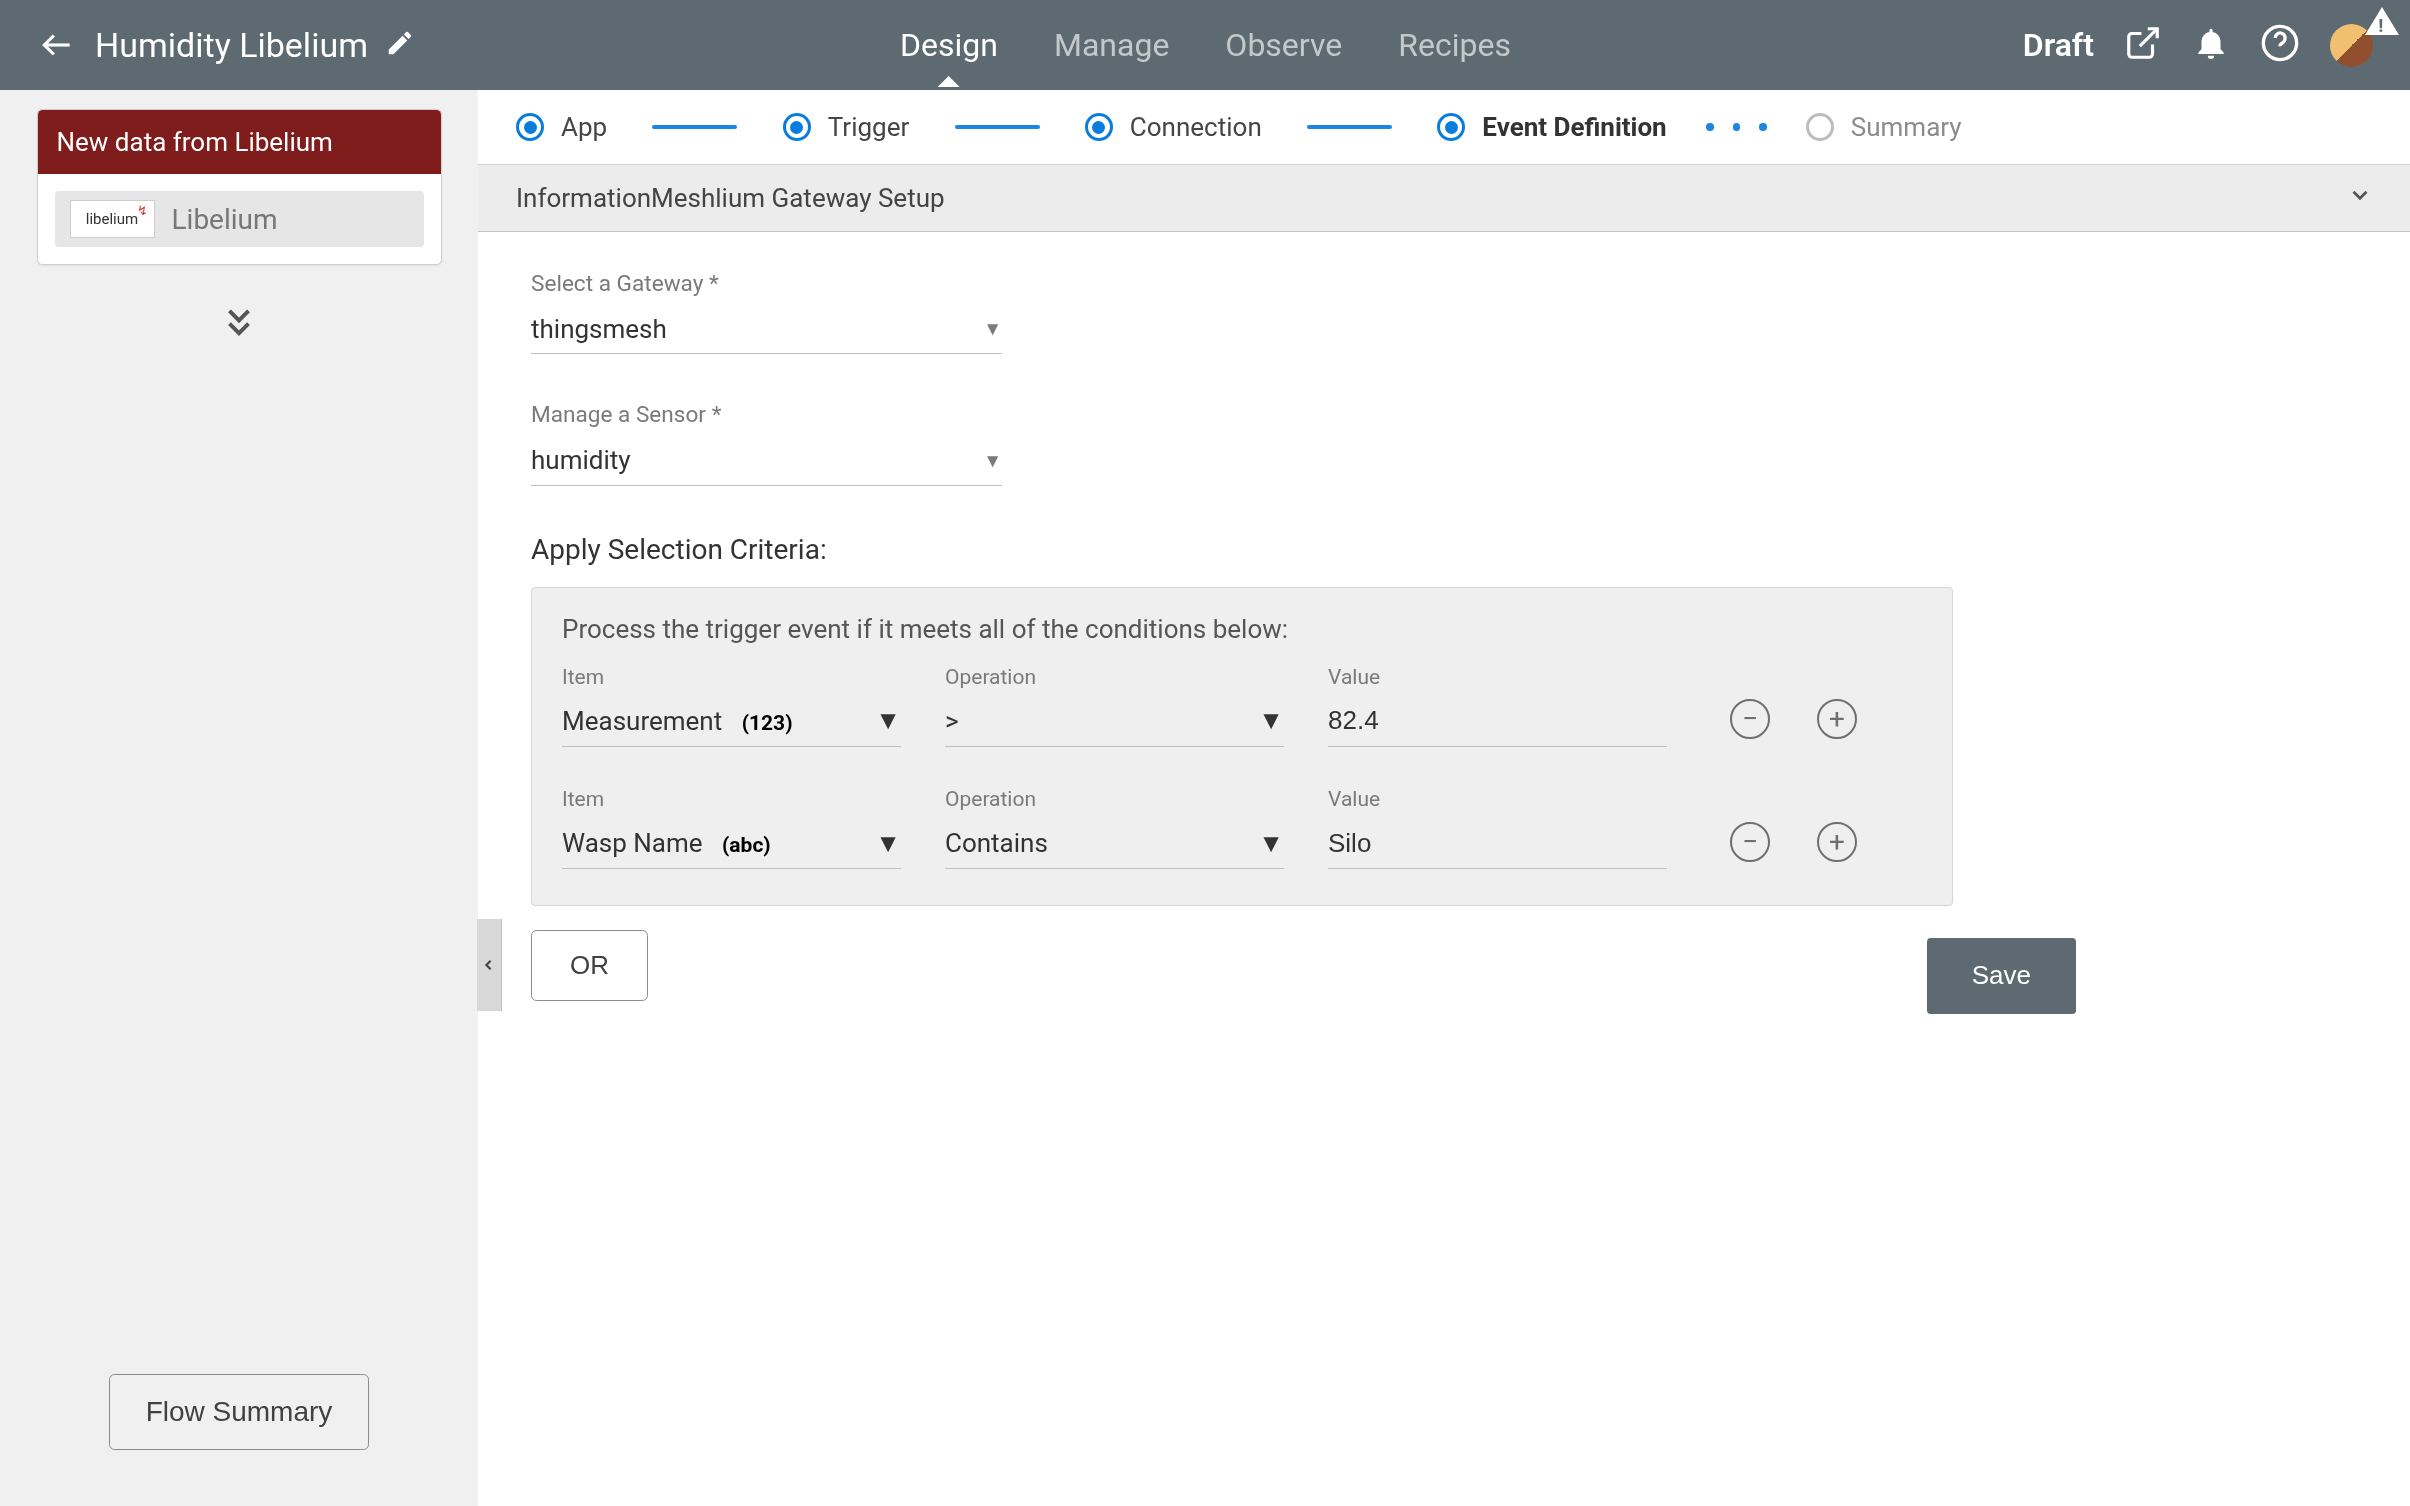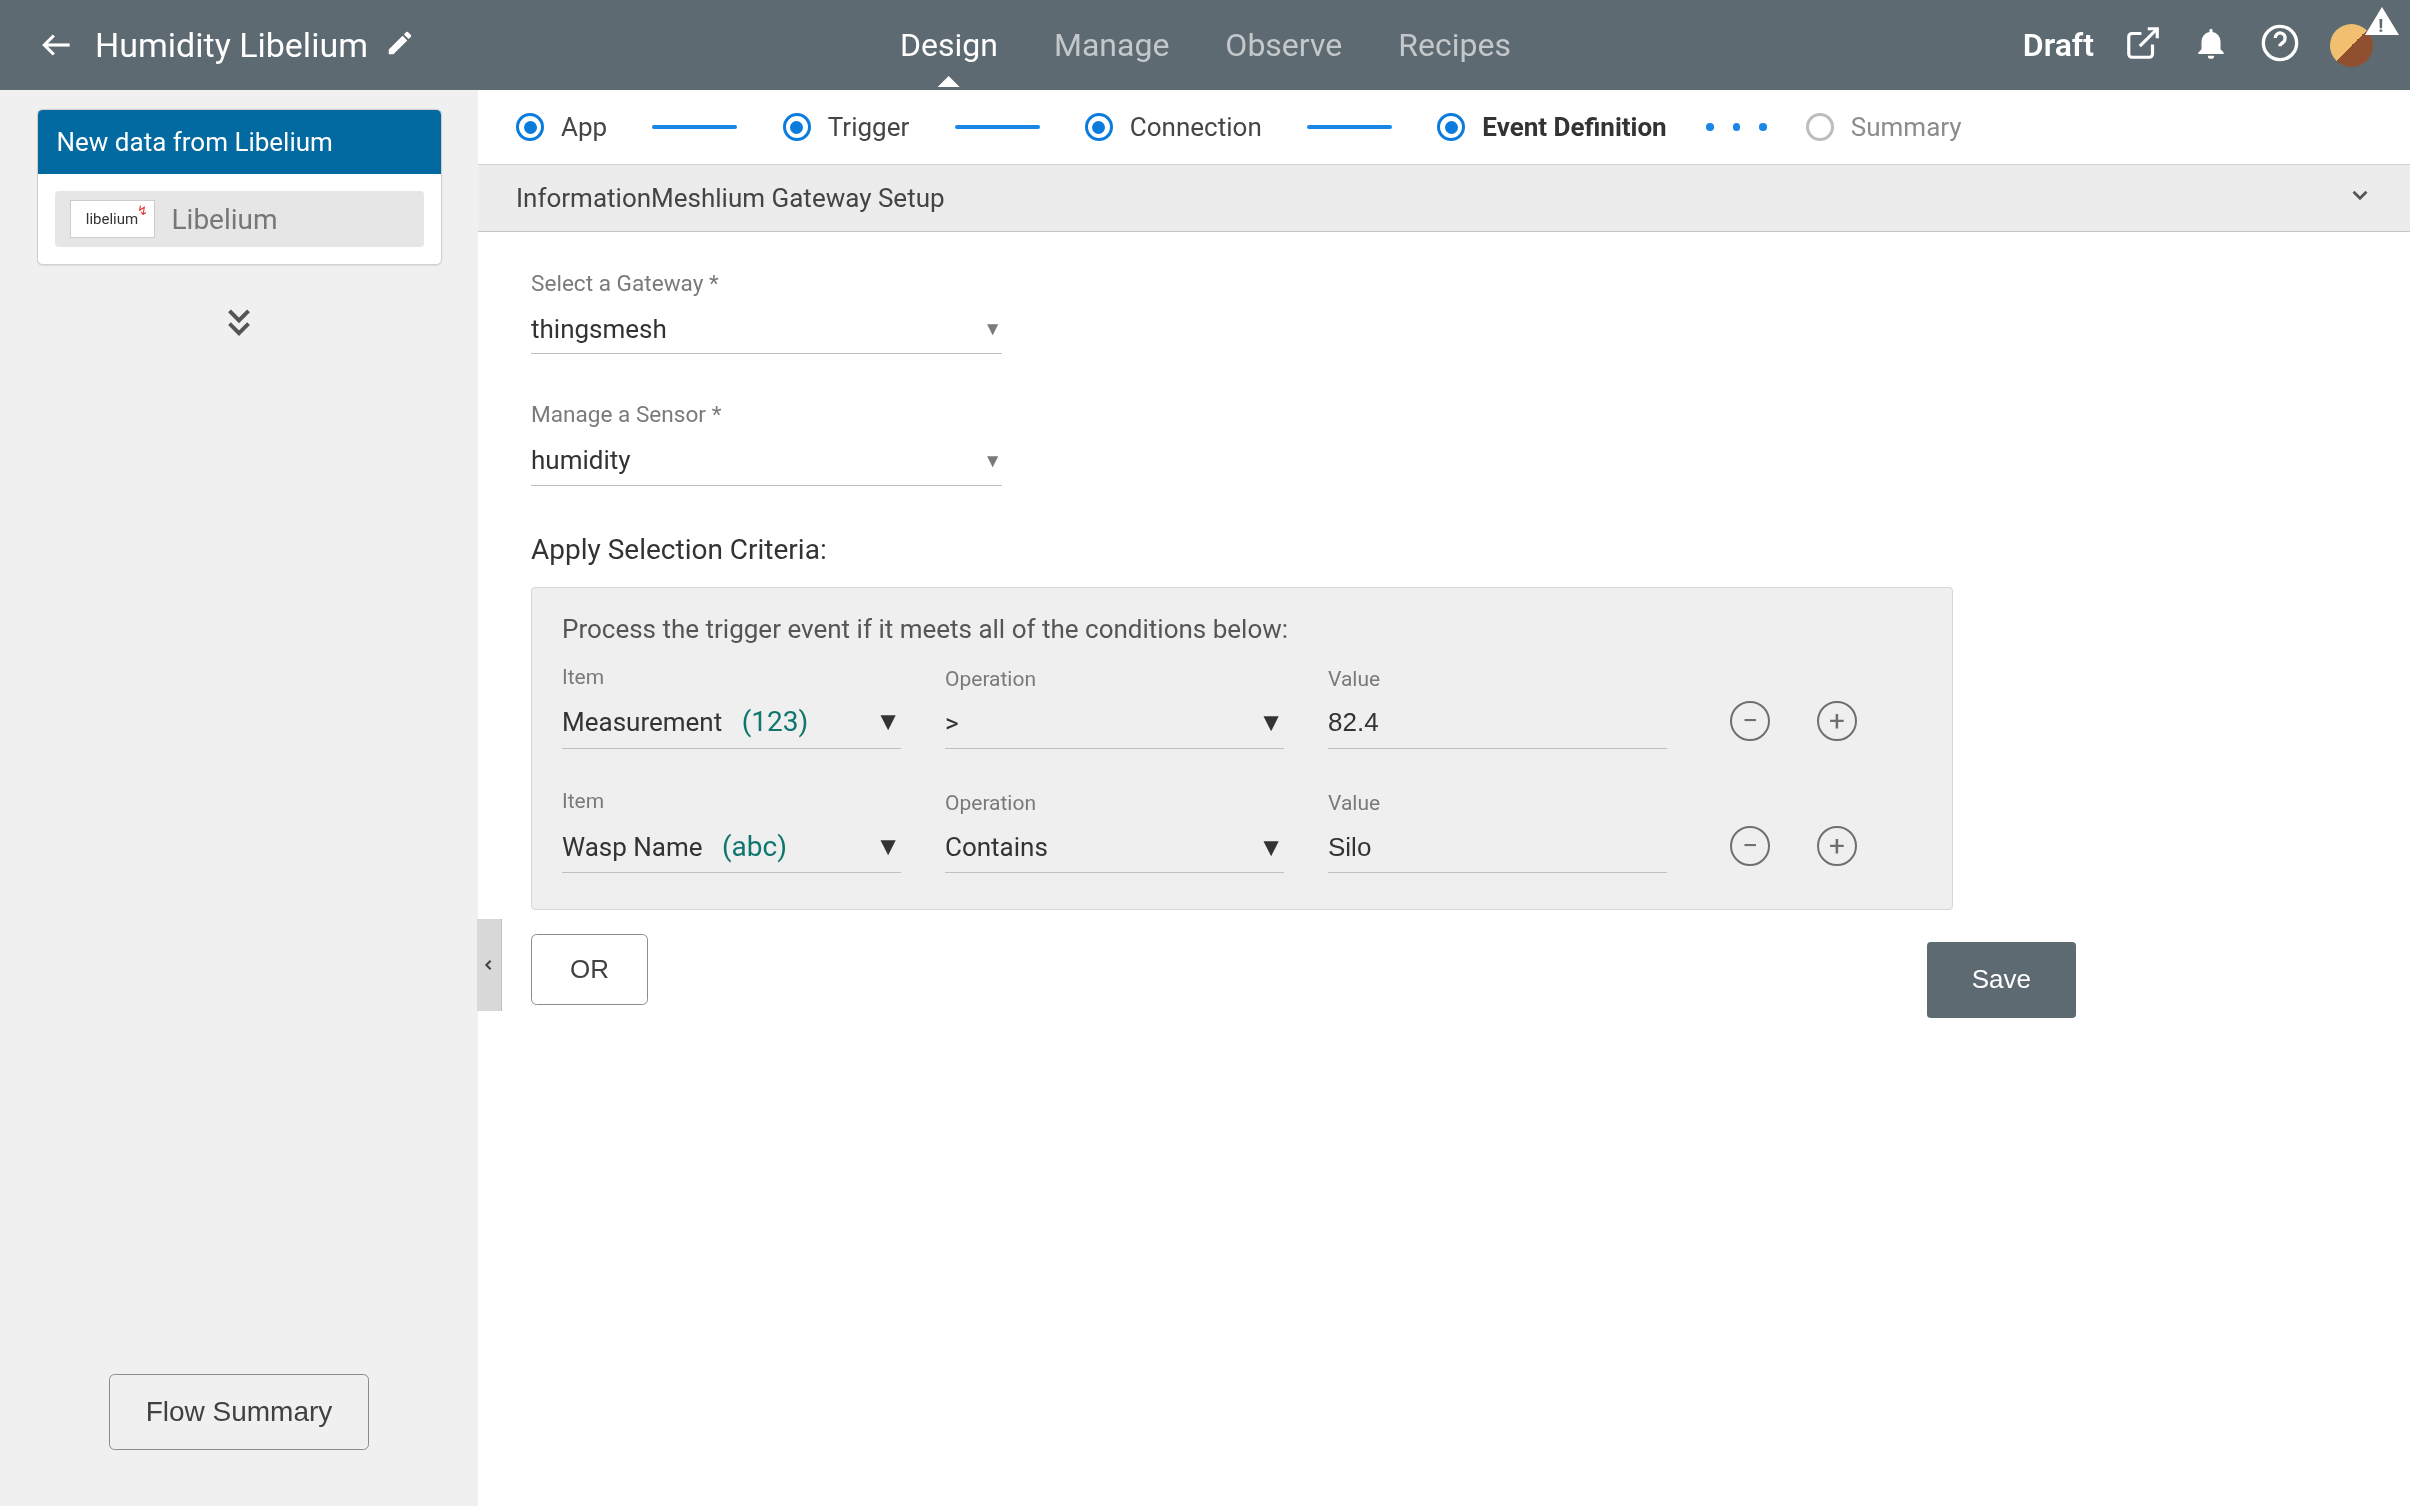--- a/index.html
+++ b/index.html
@@ -83,21 +83,21 @@
   }
   .card {
     width:405px;
     background:#fff;
     border-radius:5.6px;
     border:0.9px solid #cfcfcf;
     overflow:hidden;
     box-shadow:0 0.9px 1.9px rgba(0,0,0,.08);
   }
   .card-header {
-    background:#0369a1;
+    background:#7f1d1d;
     color:#fff;
     padding:17px 19px;
     font-size:26px;
   }
   .card-body { padding:17px; }
   .lib-block {
     background:#e6e6e6;
     border-radius:3.8px;
     display:flex;
     align-items:center;
@@ -224,21 +224,21 @@
     border:1.9px solid #8a8d8f;border-radius:5.6px;
     background:transparent;padding:19px 38px;font-size:26px;color:#414141;cursor:pointer;
   }
   .save-btn{
     margin-top:32px;
     background:#5e6a71;color:#fff;border:none;border-radius:3.8px;
     padding:22.6px 45px;font-size:26px;cursor:pointer;
     float:right;margin-right:282px;
   }
 
-  .type-tag{font-size:28px;color:#0f766e;margin-left:13px;}
+  .type-tag{font-size:21px;color:#000000;margin-left:13px;font-weight:bold;}
 </style>
 </head>
 <body>
 
 <div class="app">
 
   <div class="topbar">
     <div class="back-arrow icon-btn">
       <svg width="38" height="38" viewBox="0 0 24 24" fill="none" stroke="#fff" stroke-width="2">
           <line x1="20" y1="12" x2="4" y2="12"></line>

